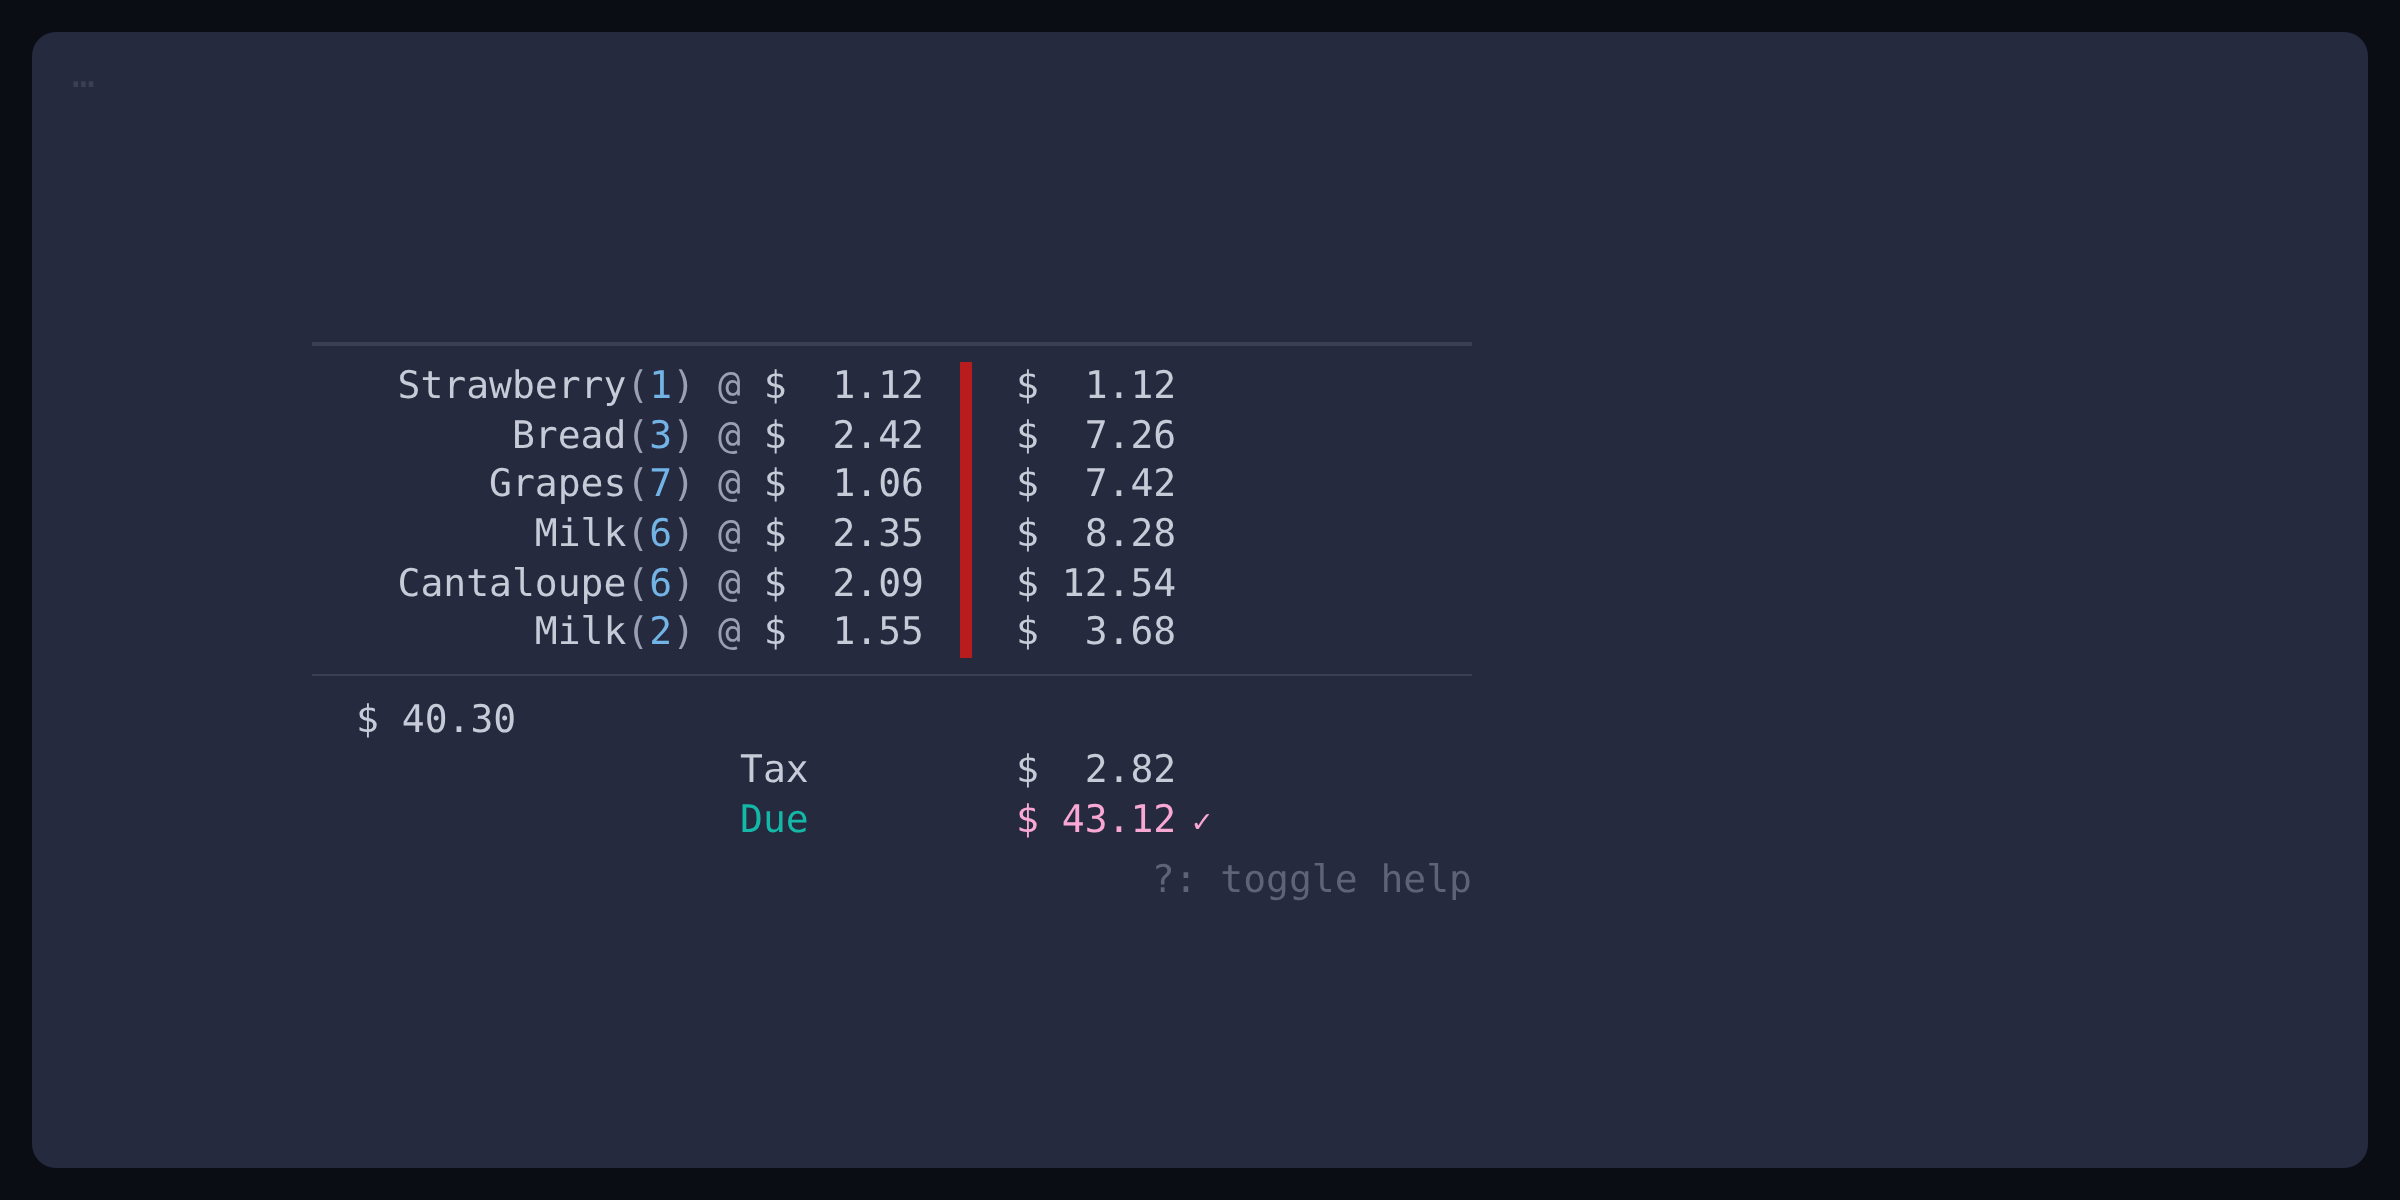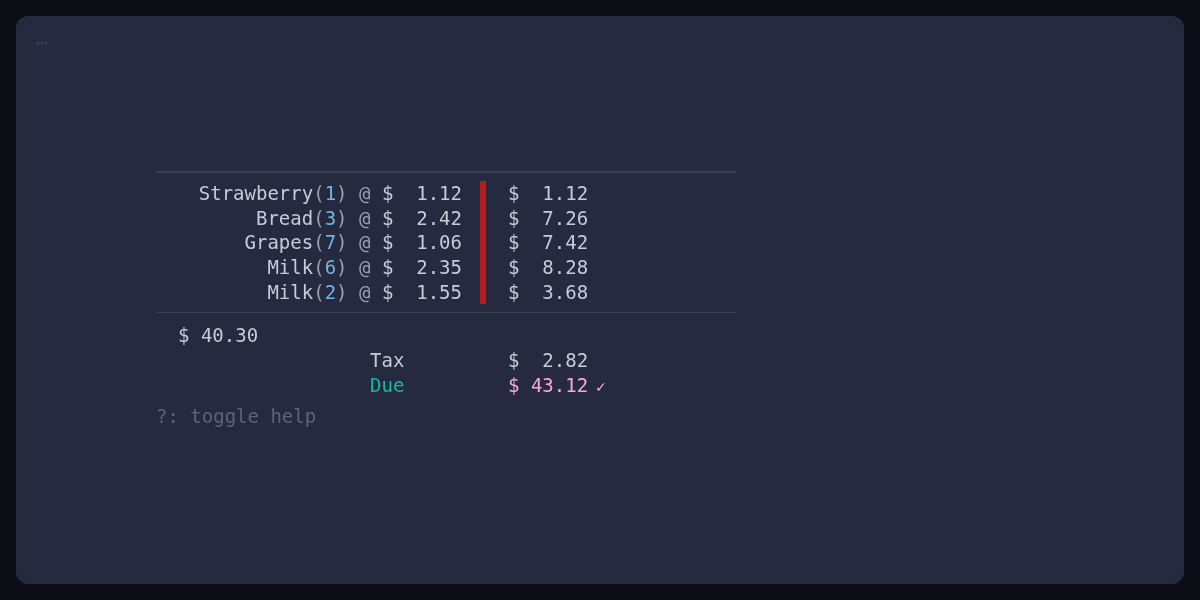--- a/index.html
+++ b/index.html
@@ -97,21 +97,21 @@
       color: #14b8a6;
     }
     .due .tval, .due .check {
       color: #f9a8d4;
     }
     .check {
       padding-left: 8px;
       font-size: 16px;
     }
     .hint {
-      text-align: left;
+      text-align: right;
       color: #5e6378;
       margin-top: 4px;
     }
   </style>
 </head>
 <body>
 
 <div class="terminal">
   <div class="marker">⋯</div>
 
@@ -131,20 +131,24 @@
       </div>
       <div class="row">
         <div class="left"><span class="label">Grapes</span><span class="muted">(</span><span class="qty">7</span><span class="muted">)</span> <span class="muted">@</span> <span class="dollar">$</span>  <span>1.06</span></div>
         <div class="right"><span class="dollar">$</span>  <span>7.42</span></div>
       </div>
       <div class="row">
         <div class="left"><span class="label">Milk</span><span class="muted">(</span><span class="qty">6</span><span class="muted">)</span> <span class="muted">@</span> <span class="dollar">$</span>  <span>2.35</span></div>
         <div class="right"><span class="dollar">$</span>  <span>8.28</span></div>
       </div>
       <div class="row">
+        <div class="left"><span class="label">Cantaloupe</span><span class="muted">(</span><span class="qty">6</span><span class="muted">)</span> <span class="muted">@</span> <span class="dollar">$</span>  <span>2.09</span></div>
+        <div class="right"><span class="dollar">$</span> <span>12.54</span></div>
+      </div>
+      <div class="row">
         <div class="left"><span class="label">Milk</span><span class="muted">(</span><span class="qty">2</span><span class="muted">)</span> <span class="muted">@</span> <span class="dollar">$</span>  <span>1.55</span></div>
         <div class="right"><span class="dollar">$</span>  <span>3.68</span></div>
       </div>
     </div>
 
     <hr class="hr">
 
     <div class="totals">
       <div class="trow">
         <div class="tval"><span class="dollar">$</span> <span>40.30</span></div>

